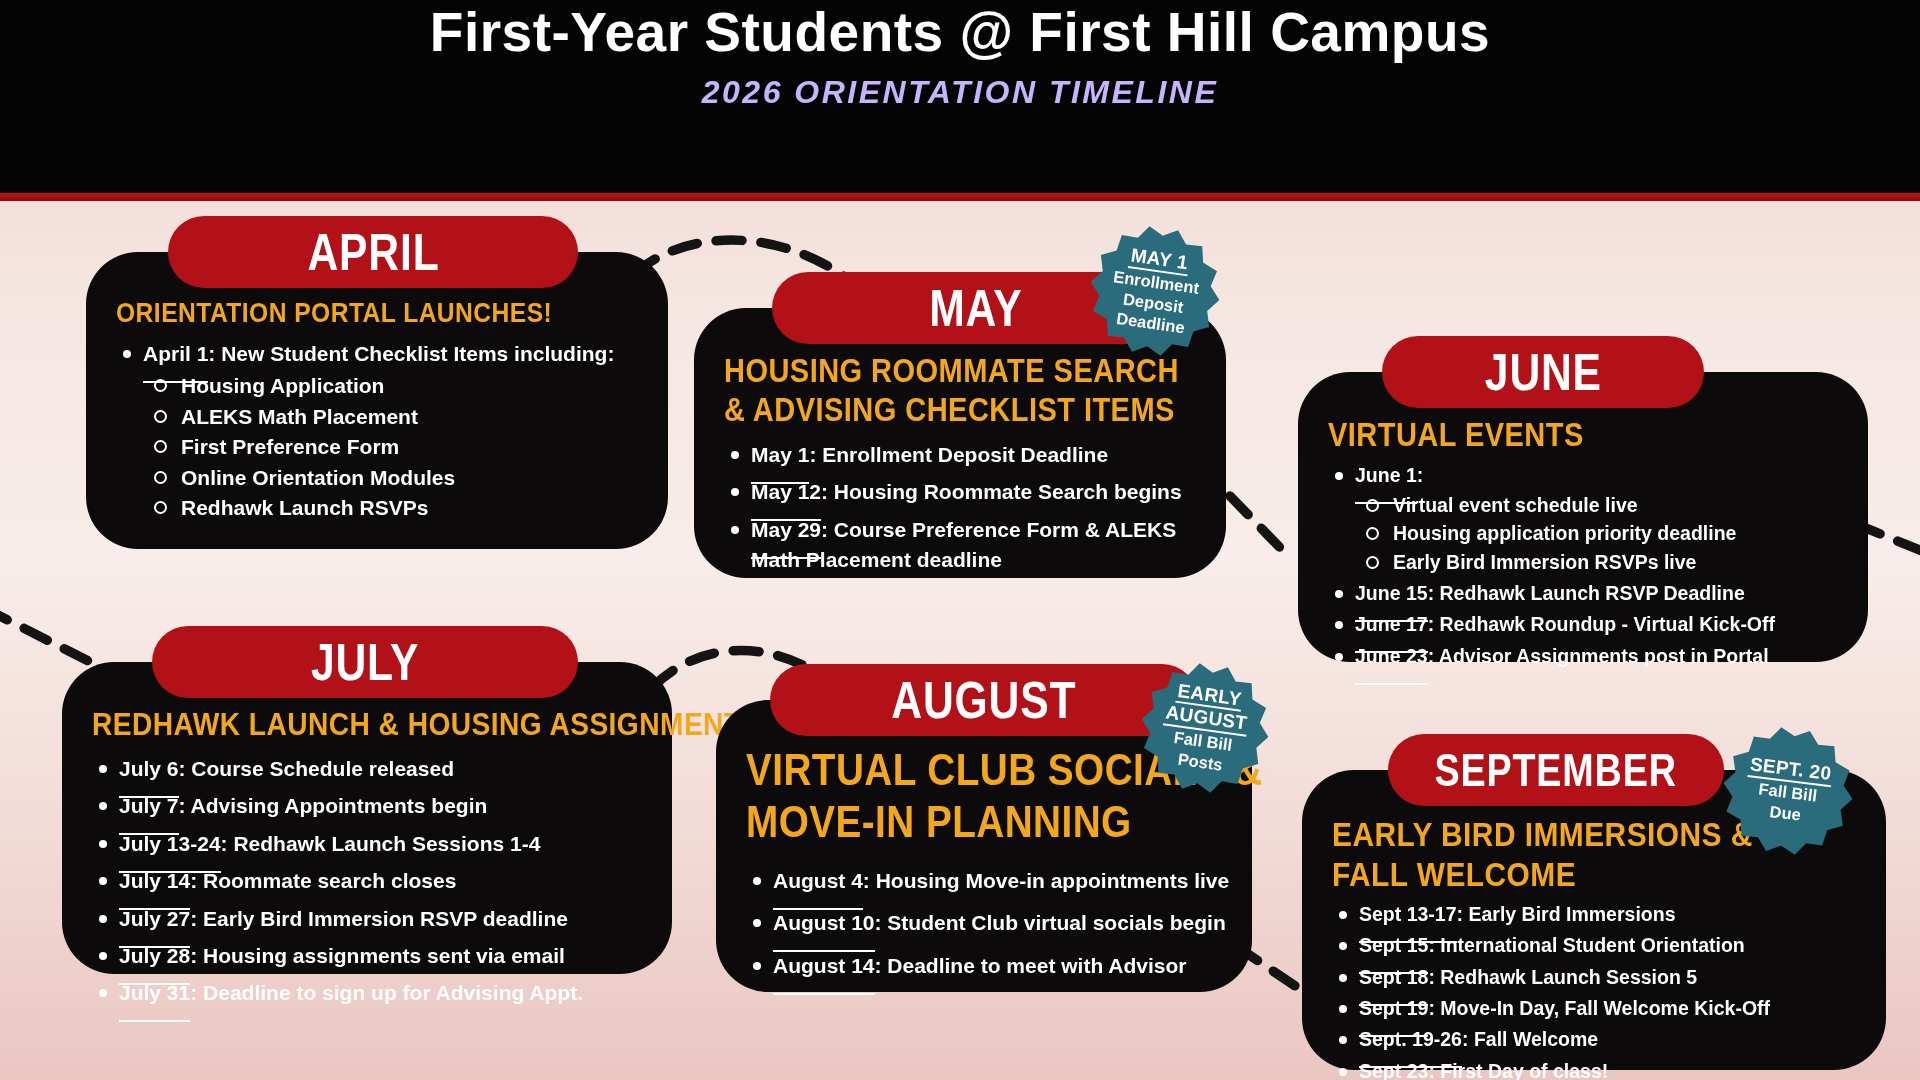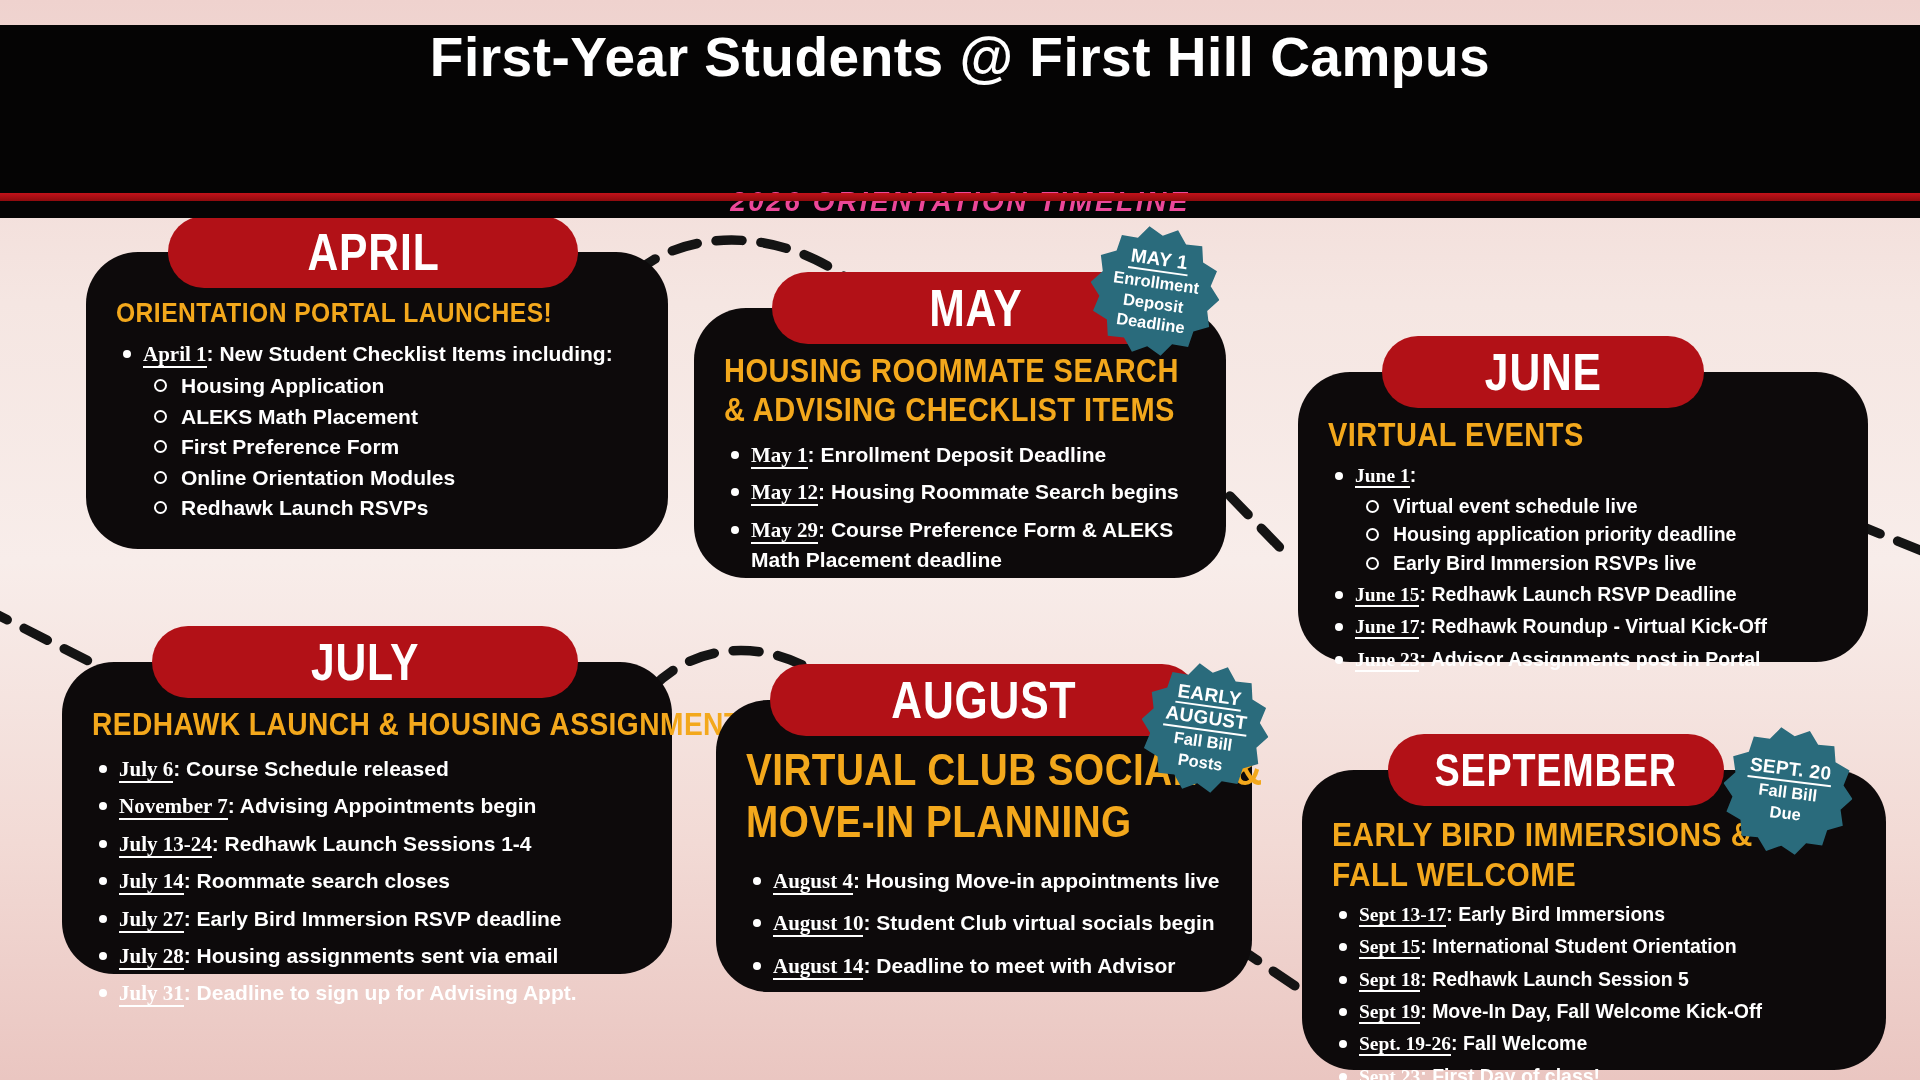--- a/index.html
+++ b/index.html
@@ -3,42 +3,42 @@
 <meta charset="utf-8">
 <style>
   html,body{margin:0;padding:0;background:#000;}
   .stage{
     position:relative;width:1920px;height:1080px;overflow:hidden;
     font-family:"Liberation Sans",sans-serif;
     background:linear-gradient(180deg,#efd2ce 0%,#f5e6e2 28%,#f8edea 52%,#f2dad5 78%,#eac6c1 100%);
   }
   
   .header{position:absolute;top:0;left:0;width:100%;height:193px;background:#050404;
-    display:flex;flex-direction:column;align-items:center;justify-content:space-between;gap:10px;z-index:3;margin-top:25px;}
+    display:flex;flex-direction:column;align-items:center;justify-content:flex-start;gap:10px;z-index:3;}
   .header .title{color:#fff;font-size:55px;font-weight:bold;letter-spacing:.5px;}
-  .header .subtitle{color:#ec4899;font-size:28px;font-weight:bold;font-style:italic;letter-spacing:2.5px;}
+  .header .subtitle{color:#c4b5fd;font-size:32px;font-weight:bold;font-style:italic;letter-spacing:2.5px;}
   .red-divider{position:absolute;top:193px;left:0;width:100%;height:8px;
     background:linear-gradient(180deg,#c2121a 0%,#8e0b0e 100%);z-index:3;}
   
   .connectors{position:absolute;top:0;left:0;width:1920px;height:1080px;z-index:1;}
   
   .card{position:absolute;background:#0d0a0b;border-radius:52px;z-index:2;color:#fff;}
   .pill{position:absolute;top:-36px;height:72px;background:#b21117;border-radius:40px;
     display:flex;align-items:center;justify-content:center;z-index:3;}
   .pill-label{color:#fff;font-weight:bold;font-size:52px;letter-spacing:1px;
     display:inline-block;transform:scaleX(.82);transform-origin:50% 50%;white-space:nowrap;}
   .card-content{position:absolute;left:30px;right:18px;top:44px;}
   .card-heading{margin:0 0 10px 0;color:#f3a81c;font-weight:bold;line-height:1.18;}
   .card-heading span{display:inline-block;transform:scaleX(.88);transform-origin:0 50%;
     letter-spacing:.5px;white-space:nowrap;}
   ul.bullets{list-style:none;margin:0;padding:0;}
   ul.bullets>li.item{display:grid;grid-template-columns:22px 1fr;column-gap:5px;font-weight:bold;}
   .dot{width:8px;height:8px;border-radius:50%;background:#fff;margin-top:11px;justify-self:center;}
   .txt{line-height:1.45;}
-  .date{border-bottom:2.5px solid #fff;padding-bottom:0px;font-family:Liberation Serif, serif;}
+  .date{border-bottom:2.5px solid #fff;padding-bottom:16px;}
   ul.subs{list-style:none;margin:2px 0 0 4px;padding:0;}
   ul.subs>li.sub-item{display:grid;grid-template-columns:26px 1fr;column-gap:8px;}
   .ring{width:9px;height:9px;border-radius:50%;border:2.5px solid #fff;margin-top:8px;justify-self:center;}
   
   .card-april{left:86px;top:252px;width:582px;height:297px;}
   .card-april .pill{left:82px;width:410px;text-align:center;}
   .card-april .card-heading{font-size:28px;text-decoration:underline;}
   .card-april{font-size:21px;}
   .card-april li.item{margin-bottom:4px;}
   .card-may{left:694px;top:308px;width:532px;height:270px;}
@@ -208,21 +208,21 @@
     </div>
     <div class="card-content">
       <h2 class="card-heading"><span>REDHAWK LAUNCH &amp; HOUSING ASSIGNMENTS</span></h2>
       <ul class="bullets">
           <li class="item">
             <span class="dot"></span>
             <div class="txt"><span class="date">July 6</span>: Course Schedule released</div>
           </li>
           <li class="item">
             <span class="dot"></span>
-            <div class="txt"><span class="date">November 7</span>: Advising Appointments begin</div>
+            <div class="txt"><span class="date">July 7</span>: Advising Appointments begin</div>
           </li>
           <li class="item">
             <span class="dot"></span>
             <div class="txt"><span class="date">July 13-24</span>: Redhawk Launch Sessions 1-4</div>
           </li>
           <li class="item">
             <span class="dot"></span>
             <div class="txt"><span class="date">July 14</span>: Roommate search closes</div>
           </li>
           <li class="item">

